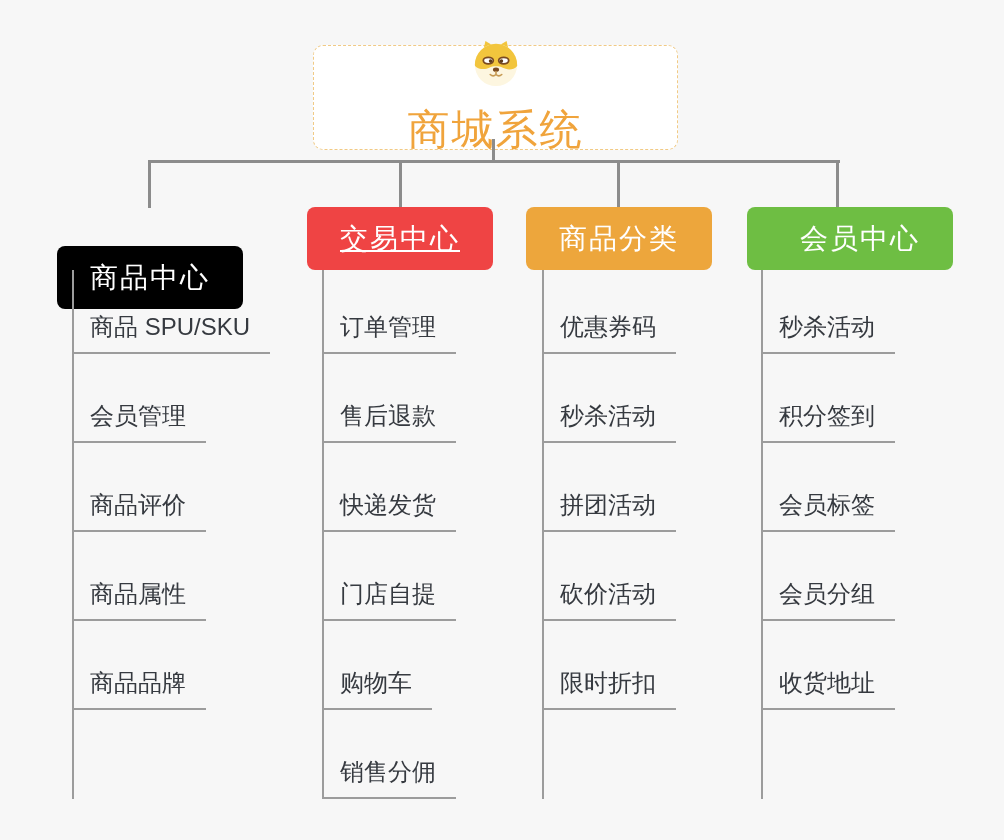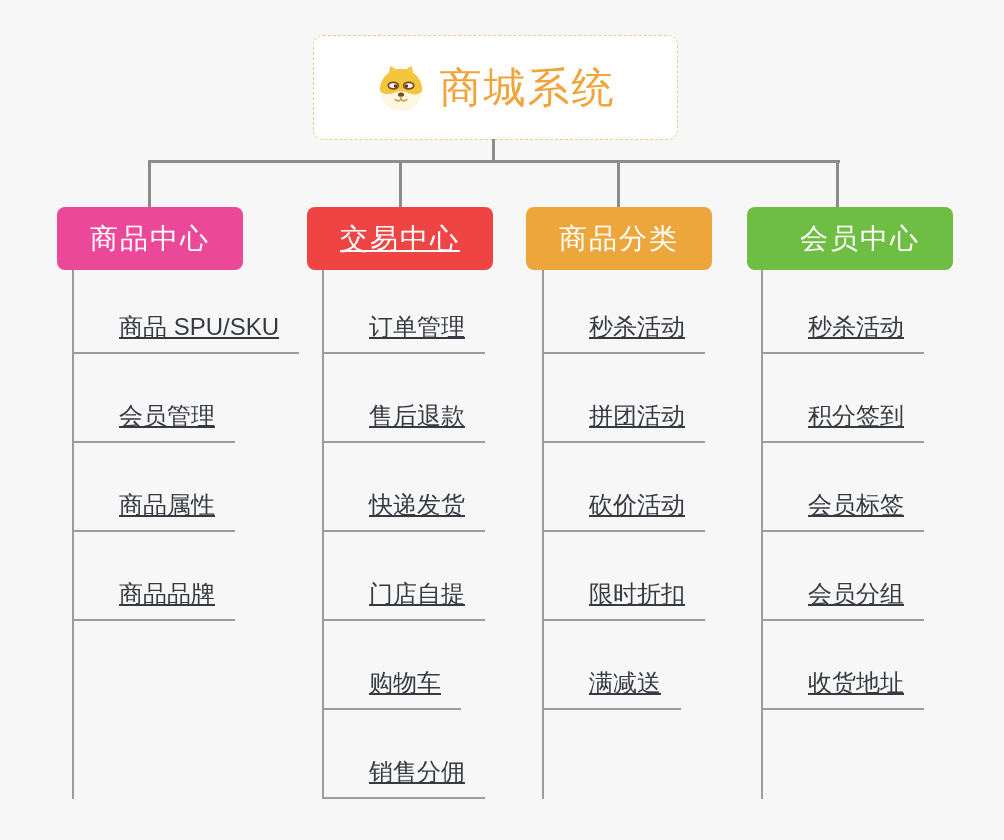--- a/index.html
+++ b/index.html
@@ -8,26 +8,26 @@
     background:#f7f7f7;
   }
   .stage{
     position:relative;
     width:1004px;height:840px;
     background:#f7f7f7;
     overflow:hidden;
   }
   
   .root-node{
-    position:absolute;left:313px;top:35px;width:365px;height:105px;
+    position:absolute;left:313px;top:45px;width:365px;height:105px;
     background:#ffffff;
     border:1px dashed #f1ca85;
     border-radius:10px;
     box-sizing:border-box;
-    display:flex;align-items:center;justify-content:center;gap:14px;
+    display:flex;align-items:center;justify-content:center;gap:14px;flex-direction:column;
   }
   .root-title{
     font-size:42px;
     letter-spacing:2px;
     color:#f0a43c;
     white-space:nowrap;
   }
   .dog-icon{width:50px;height:50px;flex:0 0 auto;}
   
   .line{position:absolute;background:#8c8c8c;}
@@ -57,26 +57,25 @@
   .branch-node-4{left:747px;padding-left:20px;}
   
   .column{position:absolute;top:270px;}
   .column-1{left:72px;}
   .column-2{left:322px;}
   .column-3{left:542px;}
   .column-4{left:761px;}
   .sub-item{
     width:fit-content;
     margin-top:45px;
-    padding:0 20px 8px 47px;
+    padding:0 20px 8px 18px;
     border-bottom:2px solid #9c9c9c;
     font-size:24px;line-height:34px;
     color:#363a40;
     white-space:nowrap;
-    text-decoration:underline;
   }
   .sub-item:first-child{margin-top:40px;}
 </style>
 </head>
 <body>
 
 <div class="stage">
 
   <div class="root-node">
     <svg class="dog-icon" viewBox="0 0 52 52">
@@ -94,52 +93,53 @@
     <span class="root-title" style="color: rgb(240, 164, 60);">商城系统</span>
   </div>
 
   <div class="line root-stub"></div>
   <div class="line bus"></div>
   <div class="line drop drop-1"></div>
   <div class="line drop drop-2"></div>
   <div class="line drop drop-3"></div>
   <div class="line drop drop-4"></div>
 
-  <div class="branch-node branch-node-1" style="background-color: #ec4899;">商品中心</div>
+  <div class="branch-node branch-node-1" style="background-color: #000000; margin-top: 39px;">商品中心</div>
   <div class="branch-node branch-node-2" style="background-color: #ef4444; text-decoration: underline;">交易中心</div>
   <div class="branch-node branch-node-3" style="background-color: rgb(237, 166, 60);">商品分类</div>
   <div class="branch-node branch-node-4" style="background-color: rgb(110, 190, 67);">会员中心</div>
 
   <div class="line trunk trunk-1"></div>
   <div class="line trunk trunk-2"></div>
   <div class="line trunk trunk-3"></div>
   <div class="line trunk trunk-4"></div>
 
   <div class="column column-1">
     <div class="sub-item">商品 SPU/SKU</div>
     <div class="sub-item">会员管理</div>
+    <div class="sub-item">商品评价</div>
     <div class="sub-item">商品属性</div>
     <div class="sub-item">商品品牌</div>
   </div>
 
   <div class="column column-2">
     <div class="sub-item">订单管理</div>
     <div class="sub-item">售后退款</div>
     <div class="sub-item">快递发货</div>
     <div class="sub-item">门店自提</div>
     <div class="sub-item">购物车</div>
     <div class="sub-item">销售分佣</div>
   </div>
 
   <div class="column column-3">
+    <div class="sub-item">优惠券码</div>
     <div class="sub-item">秒杀活动</div>
     <div class="sub-item">拼团活动</div>
     <div class="sub-item">砍价活动</div>
     <div class="sub-item">限时折扣</div>
-    <div class="sub-item">满减送</div>
   </div>
 
   <div class="column column-4">
     <div class="sub-item">秒杀活动</div>
     <div class="sub-item">积分签到</div>
     <div class="sub-item">会员标签</div>
     <div class="sub-item">会员分组</div>
     <div class="sub-item">收货地址</div>
   </div>
 

